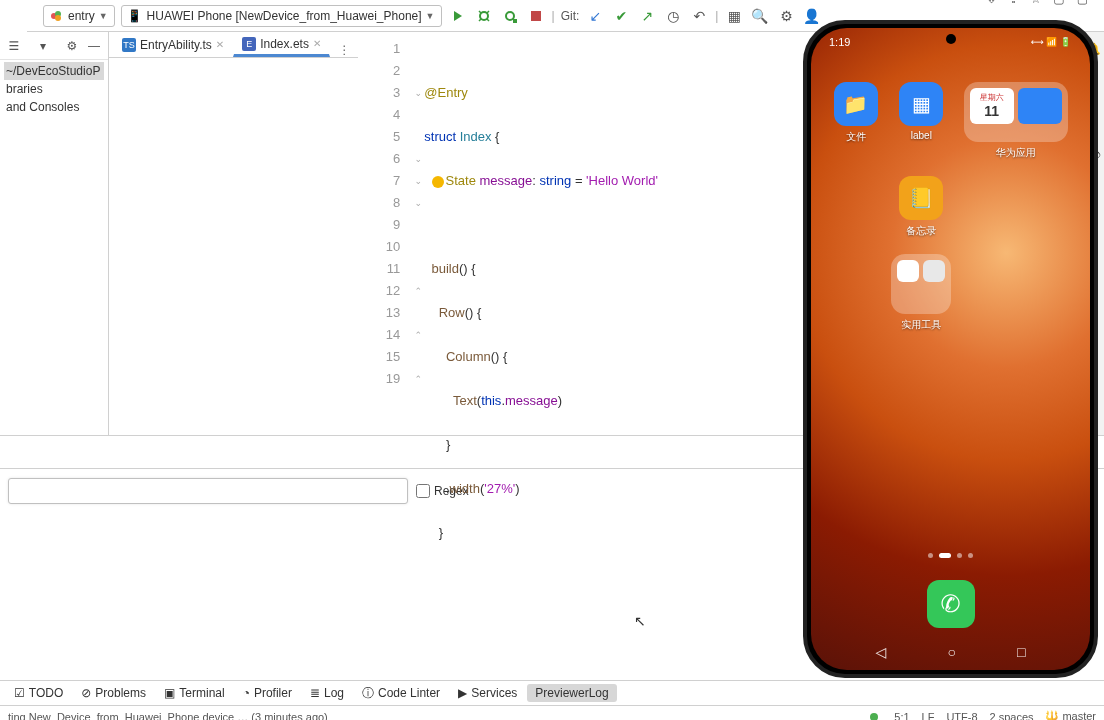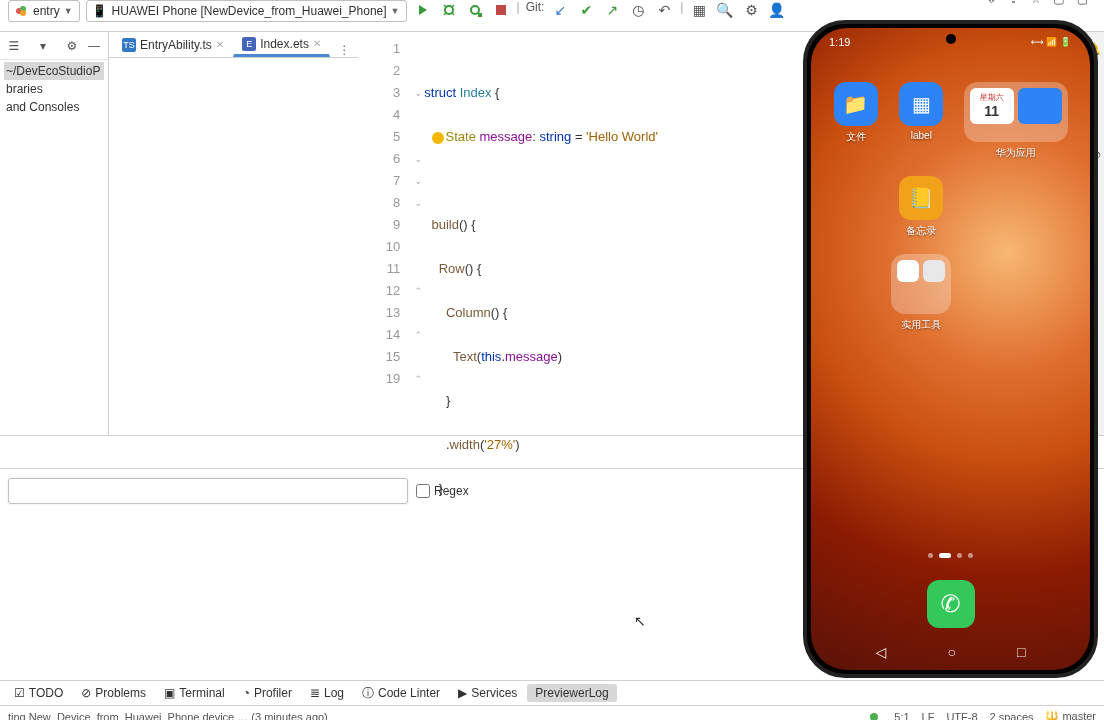--- a/index.html
+++ b/index.html
@@ -1,19 +1,19 @@
 <!DOCTYPE html>
 <html><head>
 <meta charset="utf-8">
 <style>
   * { box-sizing: border-box; margin: 0; padding: 0; font-family: -apple-system, "Segoe UI", Helvetica, Arial, sans-serif; }
   body { width: 1104px; height: 720px; overflow: hidden; background: #fff; font-size: 12px; color: #333; position: relative; }
   
   
-  .toolbar { height: 32px; border-bottom: 1px solid #d0d0d0; display: flex; padding: 0 8px; gap: 6px; }
+  .toolbar { height: 32px; border-bottom: 1px solid #d0d0d0; display: flex; align-items: center; padding: 0 16px; gap: 6px; margin-left: 27px; }
   .tb-combo { height: 22px; border: 1px solid #c0c0c0; border-radius: 3px; display: flex; align-items: center; padding: 0 6px; gap: 4px; background: #fff; cursor: pointer; }
   .tb-combo .drop { font-size: 9px; color: #666; }
   .tb-icon { width: 20px; height: 20px; display: flex; align-items: center; justify-content: center; cursor: pointer; color: #4a7; font-size: 14px; }
   .tb-icon.red { color: #a00; }
   .tb-icon.blue { color: #3478d4; }
   .tb-icon.gray { color: #555; }
   .tb-sep { color: #aaa; }
   
   
   .main { display: flex; height: 403px; }
@@ -37,21 +37,21 @@
   .gutter { width: 54px; text-align: right; padding: 6px 12px 6px 0; color: #999; font-family: Menlo, Consolas, monospace; font-size: 13px; line-height: 22px; user-select: none; }
   .gutter div { height: 22px; }
   .fold-col { width: 12px; padding-top: 6px; color: #aaa; font-size: 9px; line-height: 22px; }
   .fold-col div { height: 22px; text-align: center; }
   .code { flex: 1; padding: 6px 0; font-family: Menlo, Consolas, monospace; font-size: 13px; line-height: 22px; white-space: pre; position: relative; }
   .code .line { height: 22px; }
   .kw { color: #0033b3; }
   .dec { color: #9e880d; }
   .ty { color: #267f99; }
   .id { color: #871094; }
-  .str { color: #a16207; }
+  .str { color: #a21caf; }
   .num { color: #1750eb; }
   .fn { color: #7a5a3a; }
   .pn { color: #333; }
   .bulb { display:inline-block; width:12px; height:12px; background:#f5b700; border-radius:50%; vertical-align:middle; margin-right:2px; }
   .code-check { position: absolute; top: 6px; right: 8px; color: #3c9a3c; }
   
   
   .right-tabs { width: 22px; border-left: 1px solid #d0d0d0; display: flex; flex-direction: column; align-items: center; padding-top: 10px; gap: 6px; background:#f2f2f2; }
   .rtab { writing-mode: vertical-rl; transform: rotate(180deg); font-size: 11px; padding: 6px 0; cursor: pointer; color:#333; }
   
@@ -233,20 +233,21 @@
           <div></div>
           <div></div>
           <div>⌃</div>
           <div></div>
           <div>⌃</div>
           <div></div>
           <div>⌃</div>
       </div>
       <div class="code">
         <span class="code-check">✔</span>
+<div class="line"><span class="dec">@Entry</span></div>
 <div class="line"><span class="kw">struct </span><span class="ty">Index </span><span class="pn">{</span></div>
 <div class="line">  <span class="bulb"></span><span class="dec">State </span><span class="id">message</span><span class="pn">: </span><span class="kw">string</span><span class="pn"> = </span><span class="str">'Hello World'</span></div>
 <div class="line"></div>
 <div class="line">  <span class="fn">build</span><span class="pn">() </span><span class="pn">{</span></div>
 <div class="line">    <span class="fn">Row</span><span class="pn">() </span><span class="pn">{</span></div>
 <div class="line">      <span class="fn">Column</span><span class="pn">() </span><span class="pn">{</span></div>
 <div class="line">        <span class="fn">Text</span><span class="pn">(</span><span class="kw">this</span><span class="pn">.</span><span class="id">message</span><span class="pn">)</span></div>
 <div class="line">      <span class="pn">}</span></div>
 <div class="line">      <span class="pn">.</span><span class="fn">width</span><span class="pn">(</span><span class="str">'27%'</span><span class="pn">)</span></div>
 <div class="line">    <span class="pn">}</span></div>

